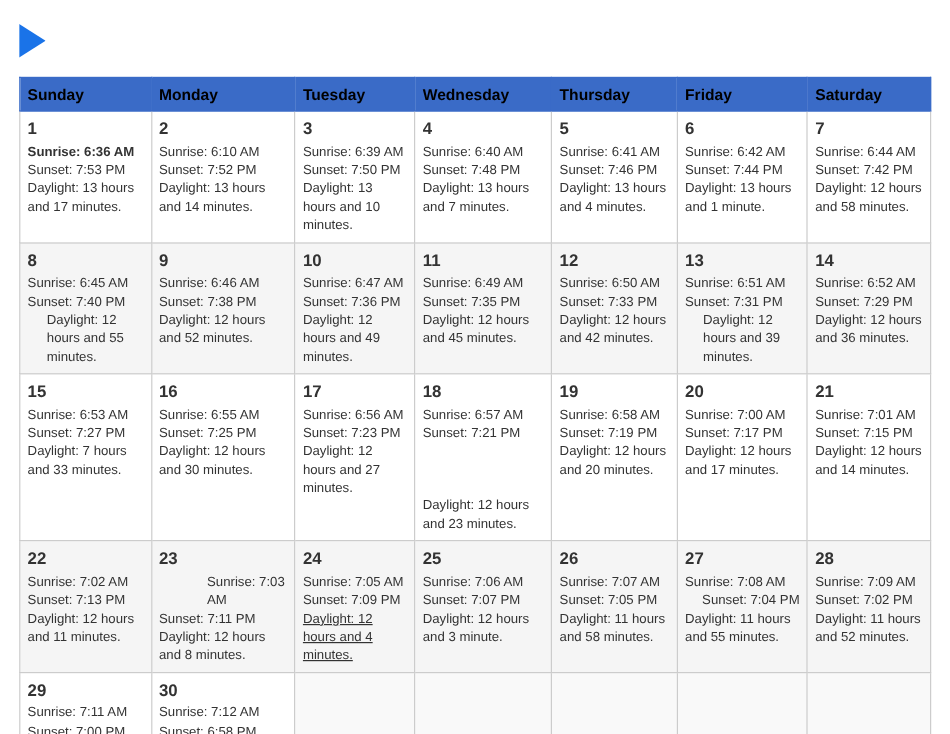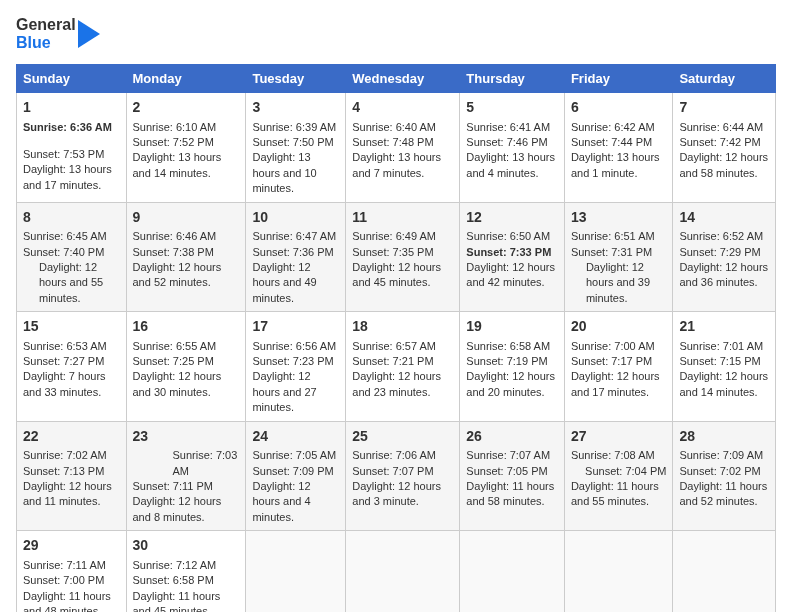--- a/index.html
+++ b/index.html
@@ -34,21 +34,21 @@
       font-weight: normal;
       color: #555;
     }
     table {
       width: 100%;
       border-collapse: collapse;
       font-size: 11px;
     }
     thead th {
       background: #3a6bc7;
-      color: #ffffff;
+      color: #000000;
       text-align: left;
       padding: 6px 6px;
       font-size: 13px;
       font-weight: bold;
       border: 1px solid #3a6bc7;
     }
     tbody td {
       border: 1px solid #ccc;
       vertical-align: top;
       padding: 5px 6px;
@@ -72,24 +72,20 @@
     td.empty-cell {
       background: #f9f9f9;
     }
   </style>
 </head>
 <body>
 
 <div class="header">
   <div class="logo">
   <div style="display:flex;align-items:center;gap:2px;">
-    <div style="display:flex;flex-direction:column;line-height:1.1;">
-      <span style="font-size:16px;font-weight:bold;color:#333;">General</span>
-      <span style="font-size:16px;font-weight:bold;color:#1a73e8;">Blue</span>
-    </div>
     <svg width="22" height="36" viewBox="0 0 22 36">
       <polygon points="0,4 22,18 0,32" fill="#1a73e8"></polygon>
     </svg>
   </div>
 </div>
   <div class="title-block">
     <h1></h1>
     <h2></h2>
   </div>
 </div>
@@ -104,21 +100,21 @@
         <th>Thursday</th>
         <th>Friday</th>
         <th>Saturday</th>
       </tr>
   </thead>
   <tbody id="calendar-body">
   <tr>
         <td>
           <span class="day-num">1</span>
           <span style="display: block; font-weight: bold;">Sunrise: 6:36 AM</span>
-          <span style="display: block; margin-top: 12px;">Sunset: 7:53 PM</span>
+          <span style="display: block;">Sunset: 7:53 PM</span>
           <span style="display: block;">Daylight: 13 hours and 17 minutes.</span>
         </td>
         <td>
           <span class="day-num">2</span>
           <span style="display: block;">Sunrise: 6:10 AM</span>
           <span style="display: block;">Sunset: 7:52 PM</span>
           <span style="display: block;">Daylight: 13 hours and 14 minutes.</span>
         </td>
         <td>
           <span class="day-num">3</span>
@@ -172,21 +168,21 @@
         </td>
         <td>
           <span class="day-num">11</span>
           <span style="display: block;">Sunrise: 6:49 AM</span>
           <span style="display: block;">Sunset: 7:35 PM</span>
           <span style="display: block;">Daylight: 12 hours and 45 minutes.</span>
         </td>
         <td>
           <span class="day-num">12</span>
           <span style="display: block;">Sunrise: 6:50 AM</span>
-          <span style="display: block; font-weight: bold;">Sunset: 7:33 PM</span>
+          <span style="display: block;">Sunset: 7:33 PM</span>
           <span style="display: block;">Daylight: 12 hours and 42 minutes.</span>
         </td>
         <td>
           <span class="day-num">13</span>
           <span style="display: block;">Sunrise: 6:51 AM</span>
           <span style="display: block;">Sunset: 7:31 PM</span>
           <span style="display: block; margin-left: 15px;">Daylight: 12 hours and 39 minutes.</span>
         </td>
         <td>
           <span class="day-num">14</span>
@@ -211,21 +207,21 @@
         <td>
           <span class="day-num">17</span>
           <span style="display: block;">Sunrise: 6:56 AM</span>
           <span style="display: block;">Sunset: 7:23 PM</span>
           <span style="display: block;">Daylight: 12 hours and 27 minutes.</span>
         </td>
         <td>
           <span class="day-num">18</span>
           <span style="display: block;">Sunrise: 6:57 AM</span>
           <span style="display: block;">Sunset: 7:21 PM</span>
-          <span style="display: block;">Daylight: 12 hours and 23 minutes.</span>
+          <span style="display: block; margin-top: 45px;">Daylight: 12 hours and 23 minutes.</span>
         </td>
         <td>
           <span class="day-num">19</span>
           <span style="display: block;">Sunrise: 6:58 AM</span>
           <span style="display: block;">Sunset: 7:19 PM</span>
           <span style="display: block;">Daylight: 12 hours and 20 minutes.</span>
         </td>
         <td>
           <span class="day-num">20</span>
           <span style="display: block;">Sunrise: 7:00 AM</span>
@@ -249,21 +245,21 @@
         <td>
           <span class="day-num">23</span>
           <span style="display: block; margin-left: 40px;">Sunrise: 7:03 AM</span>
           <span style="display: block;">Sunset: 7:11 PM</span>
           <span style="display: block;">Daylight: 12 hours and 8 minutes.</span>
         </td>
         <td>
           <span class="day-num">24</span>
           <span style="display: block;">Sunrise: 7:05 AM</span>
           <span style="display: block;">Sunset: 7:09 PM</span>
-          <span style="display: block;">Daylight: 12 hours and 4 minutes.</span>
+          <span style="display: block; text-decoration: underline;">Daylight: 12 hours and 4 minutes.</span>
         </td>
         <td>
           <span class="day-num">25</span>
           <span style="display: block;">Sunrise: 7:06 AM</span>
           <span style="display: block;">Sunset: 7:07 PM</span>
           <span style="display: block;">Daylight: 12 hours and 3 minute.</span>
         </td>
         <td>
           <span class="day-num">26</span>
           <span style="display: block;">Sunrise: 7:07 AM</span>

